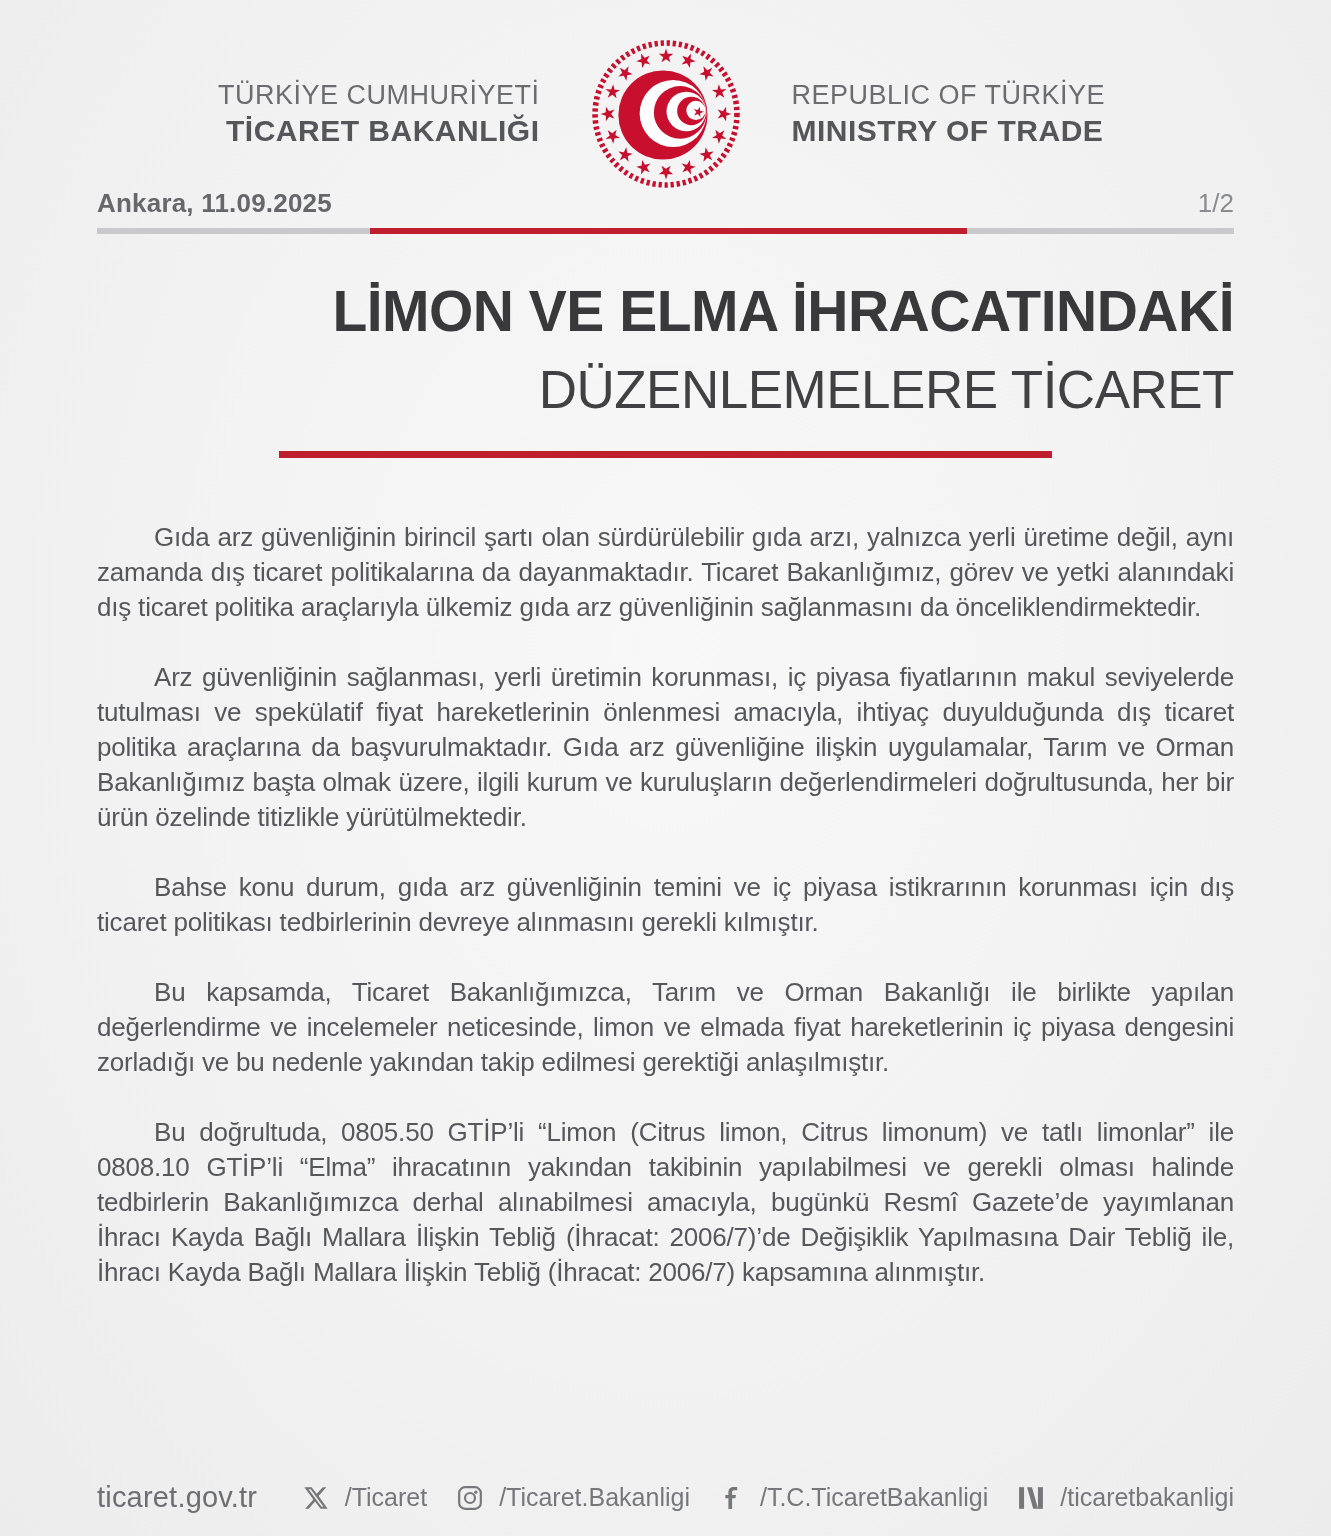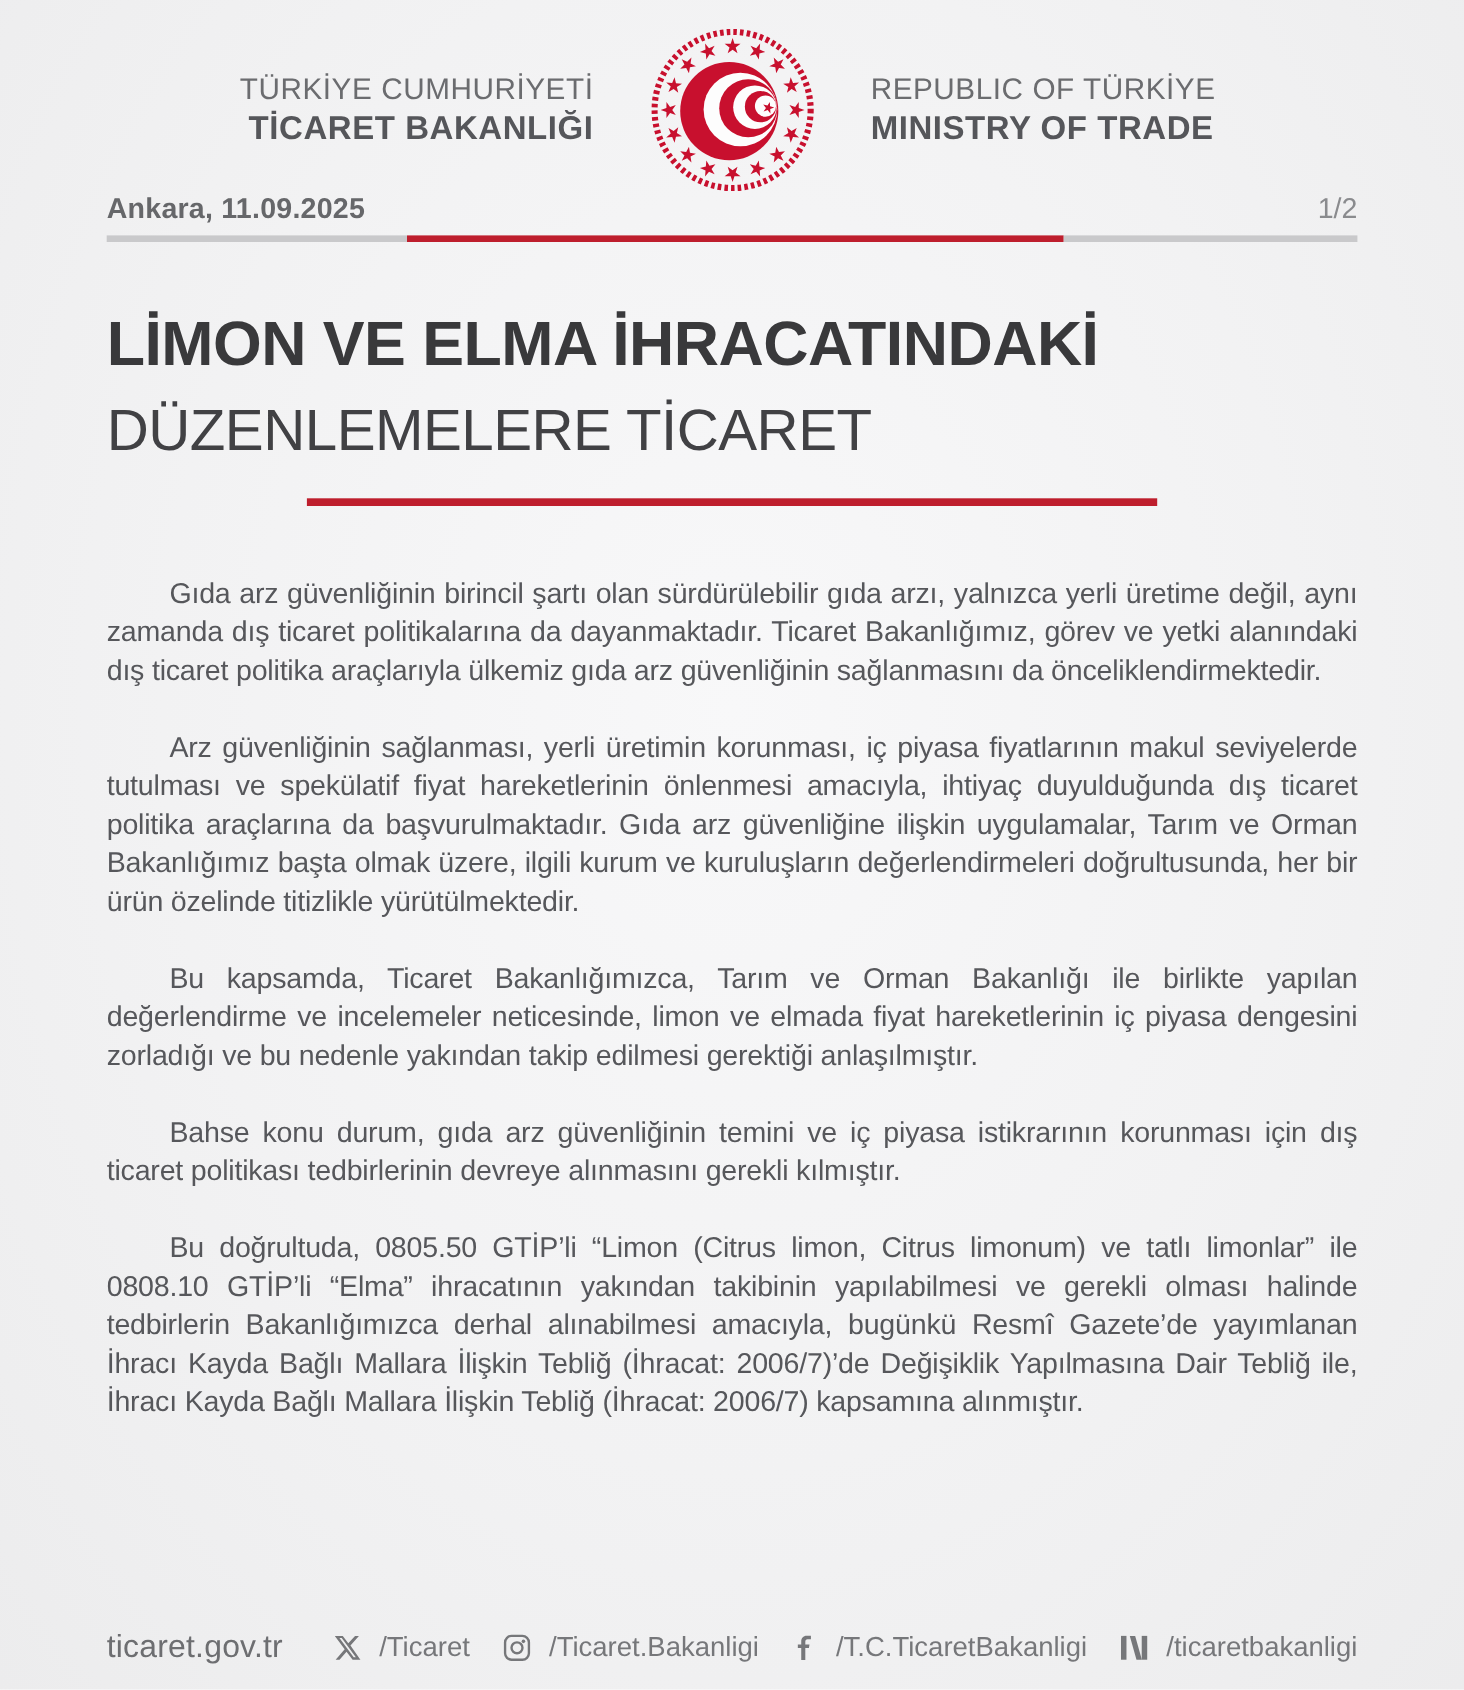--- a/index.html
+++ b/index.html
@@ -12,21 +12,21 @@
     --text-footer:#76777A;
     --page-bg:#F2F2F3;
   }
   *{box-sizing:border-box}
   html,body{margin:0;padding:0}
   body{font-family:"Liberation Sans", sans-serif;}
   .page{
     position:relative;width:1331px;height:1536px;overflow:hidden;
     background:radial-gradient(ellipse at 50% 42%, #f8f8f9 0%, #f2f2f3 55%, #ececed 100%);
   }
-  .content{padding:0 97px}
+  .content{padding:14px 97px}
 
   
   .masthead{display:flex;align-items:center;justify-content:center;gap:52px;padding-top:26px}
   .mast-block{flex:1 1 0}
   .mast-left{text-align:right}
   .mast-right{text-align:left}
   .mast-l1{font-size:27px;color:var(--text-gray);letter-spacing:.5px}
   .mast-l2{font-size:30px;font-weight:700;color:#55565A;letter-spacing:.5px;margin-top:3px}
   .logo{width:148px;height:148px;flex:0 0 auto}
   .logo .red{fill:var(--logo-red)}
@@ -36,21 +36,21 @@
   
   .meta-row{display:flex;justify-content:space-between;align-items:flex-end;}
   .dateline{font-size:26px;font-weight:700;color:#66676A;letter-spacing:.2px}
   .pagenum{font-size:26px;color:#8A8B8E}
   .divider{display:flex;height:6px;margin-top:9px}
   .divider .seg-g1{width:24%;background:var(--divider-gray)}
   .divider .seg-r{width:52.5%;background:var(--accent-red)}
   .divider .seg-g2{width:23.5%;background:var(--divider-gray)}
 
   
-  .title{text-align:left;margin-top:60px;color:var(--text-dark)}
+  .title{text-align:right;margin-top:44px;color:var(--text-dark)}
   .title-l1{font-size:57px;font-weight:800;letter-spacing:-.5px}
   .title-l2,.title-l3{font-size:53px;font-weight:400;color:#414144;margin-top:15px;letter-spacing:-.5px}
   .title-rule{width:773px;height:7px;background:var(--accent-red);margin:31px auto 0}
 
   
   .body-text{margin-top:62px;font-size:26px;line-height:35px;color:var(--text-body);
     text-align:justify;letter-spacing:-.2px}
   .body-text p{margin:0 0 35px;text-indent:57px}
 
   
@@ -129,22 +129,22 @@
 
     <div class="title">
       <div class="title-l1">LİMON VE ELMA İHRACATINDAKİ</div>
       <div class="title-l2">DÜZENLEMELERE TİCARET</div>
       <div class="title-rule"></div>
     </div>
 
     <div class="body-text">
       <p>Gıda arz güvenliğinin birincil şartı olan sürdürülebilir gıda arzı, yalnızca yerli üretime değil, aynı zamanda dış ticaret politikalarına da dayanmaktadır. Ticaret Bakanlığımız, görev ve yetki alanındaki dış ticaret politika araçlarıyla ülkemiz gıda arz güvenliğinin sağlanmasını da önceliklendirmektedir.</p>
       <p>Arz güvenliğinin sağlanması, yerli üretimin korunması, iç piyasa fiyatlarının makul seviyelerde tutulması ve spekülatif fiyat hareketlerinin önlenmesi amacıyla, ihtiyaç duyulduğunda dış ticaret politika araçlarına da başvurulmaktadır. Gıda arz güvenliğine ilişkin uygulamalar, Tarım ve Orman Bakanlığımız başta olmak üzere, ilgili kurum ve kuruluşların değerlendirmeleri doğrultusunda, her bir ürün özelinde titizlikle yürütülmektedir.</p>
+      <p>Bahse konu durum, gıda arz güvenliğinin temini ve iç piyasa istikrarının korunması için dış ticaret politikası tedbirlerinin devreye alınmasını gerekli kılmıştır.</p>
       <p>Bu kapsamda, Ticaret Bakanlığımızca, Tarım ve Orman Bakanlığı ile birlikte yapılan değerlendirme ve incelemeler neticesinde, limon ve elmada fiyat hareketlerinin iç piyasa dengesini zorladığı ve bu nedenle yakından takip edilmesi gerektiği anlaşılmıştır.</p>
-      <p>Bahse konu durum, gıda arz güvenliğinin temini ve iç piyasa istikrarının korunması için dış ticaret politikası tedbirlerinin devreye alınmasını gerekli kılmıştır.</p>
       <p>Bu doğrultuda, 0805.50 GTİP’li “Limon (Citrus limon, Citrus limonum) ve tatlı limonlar” ile 0808.10 GTİP’li “Elma” ihracatının yakından takibinin yapılabilmesi ve gerekli olması halinde tedbirlerin Bakanlığımızca derhal alınabilmesi amacıyla, bugünkü Resmî Gazete’de yayımlanan İhracı Kayda Bağlı Mallara İlişkin Tebliğ (İhracat: 2006/7)’de Değişiklik Yapılmasına Dair Tebliğ ile, İhracı Kayda Bağlı Mallara İlişkin Tebliğ (İhracat: 2006/7) kapsamına alınmıştır.</p>
     </div>
   </div>
 
   <div class="footer">
     <div class="website"><span class="bold">ticaret</span><span>.gov.tr</span></div>
 
     <div class="social">
 
       <div class="social-item">

